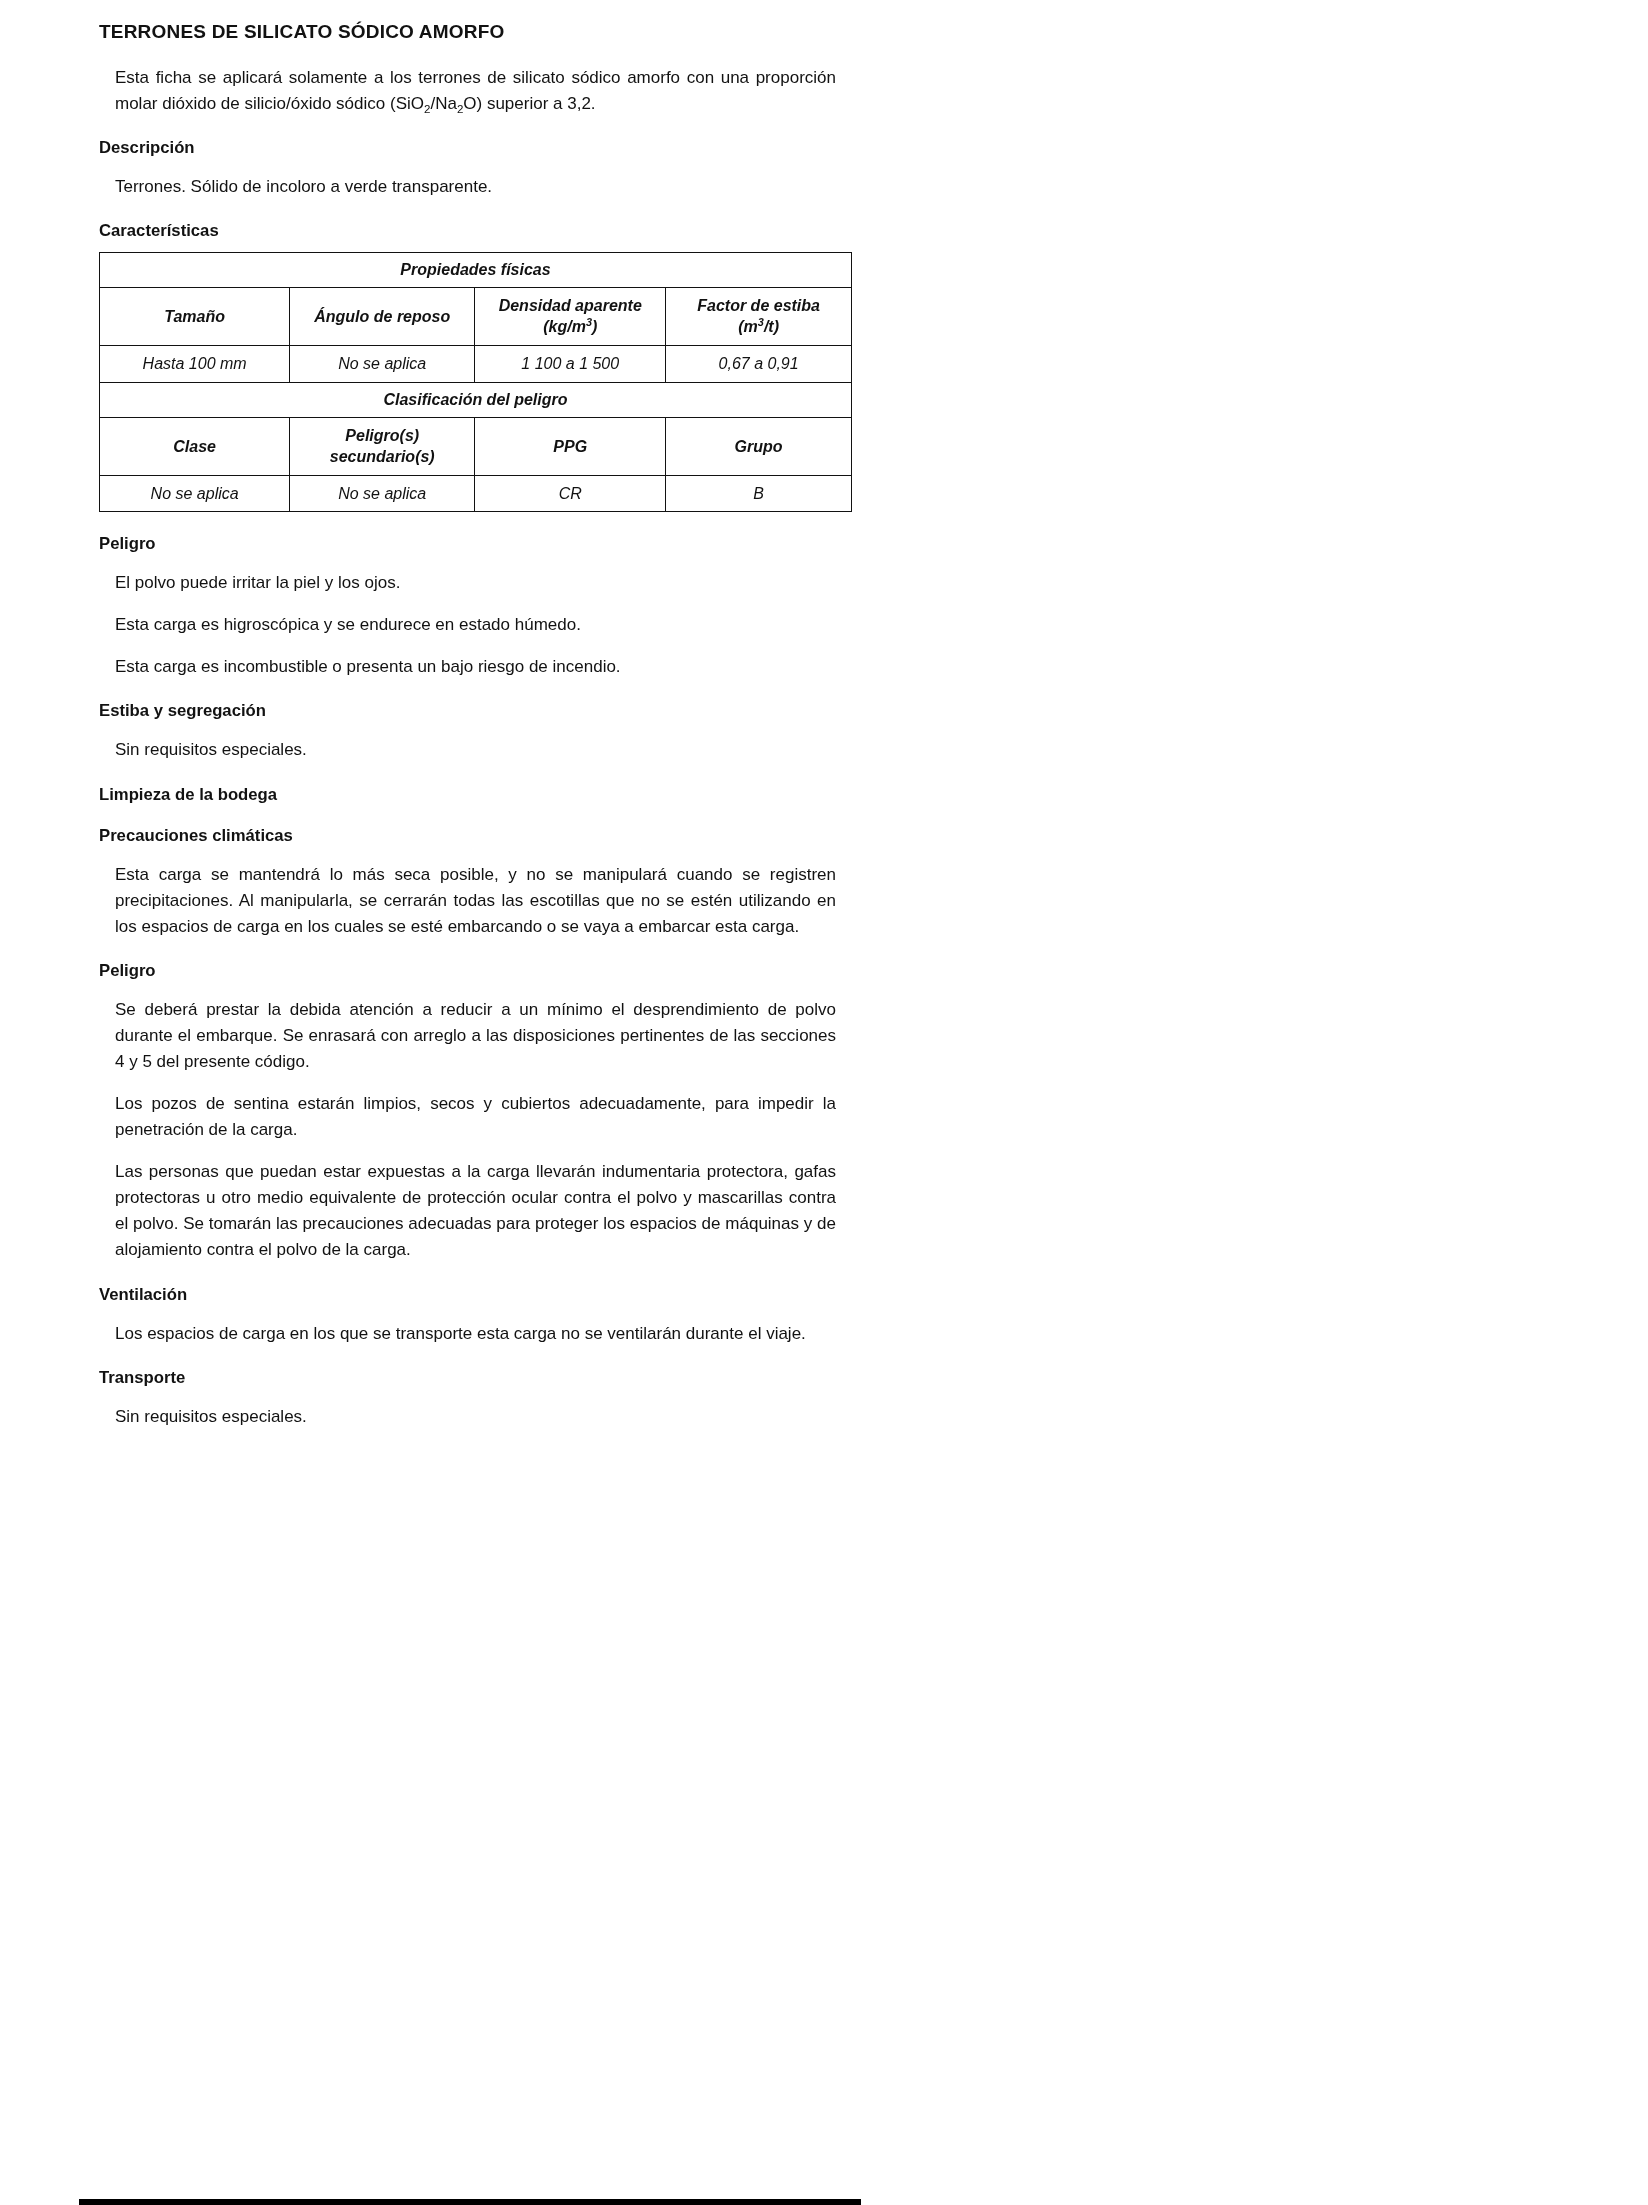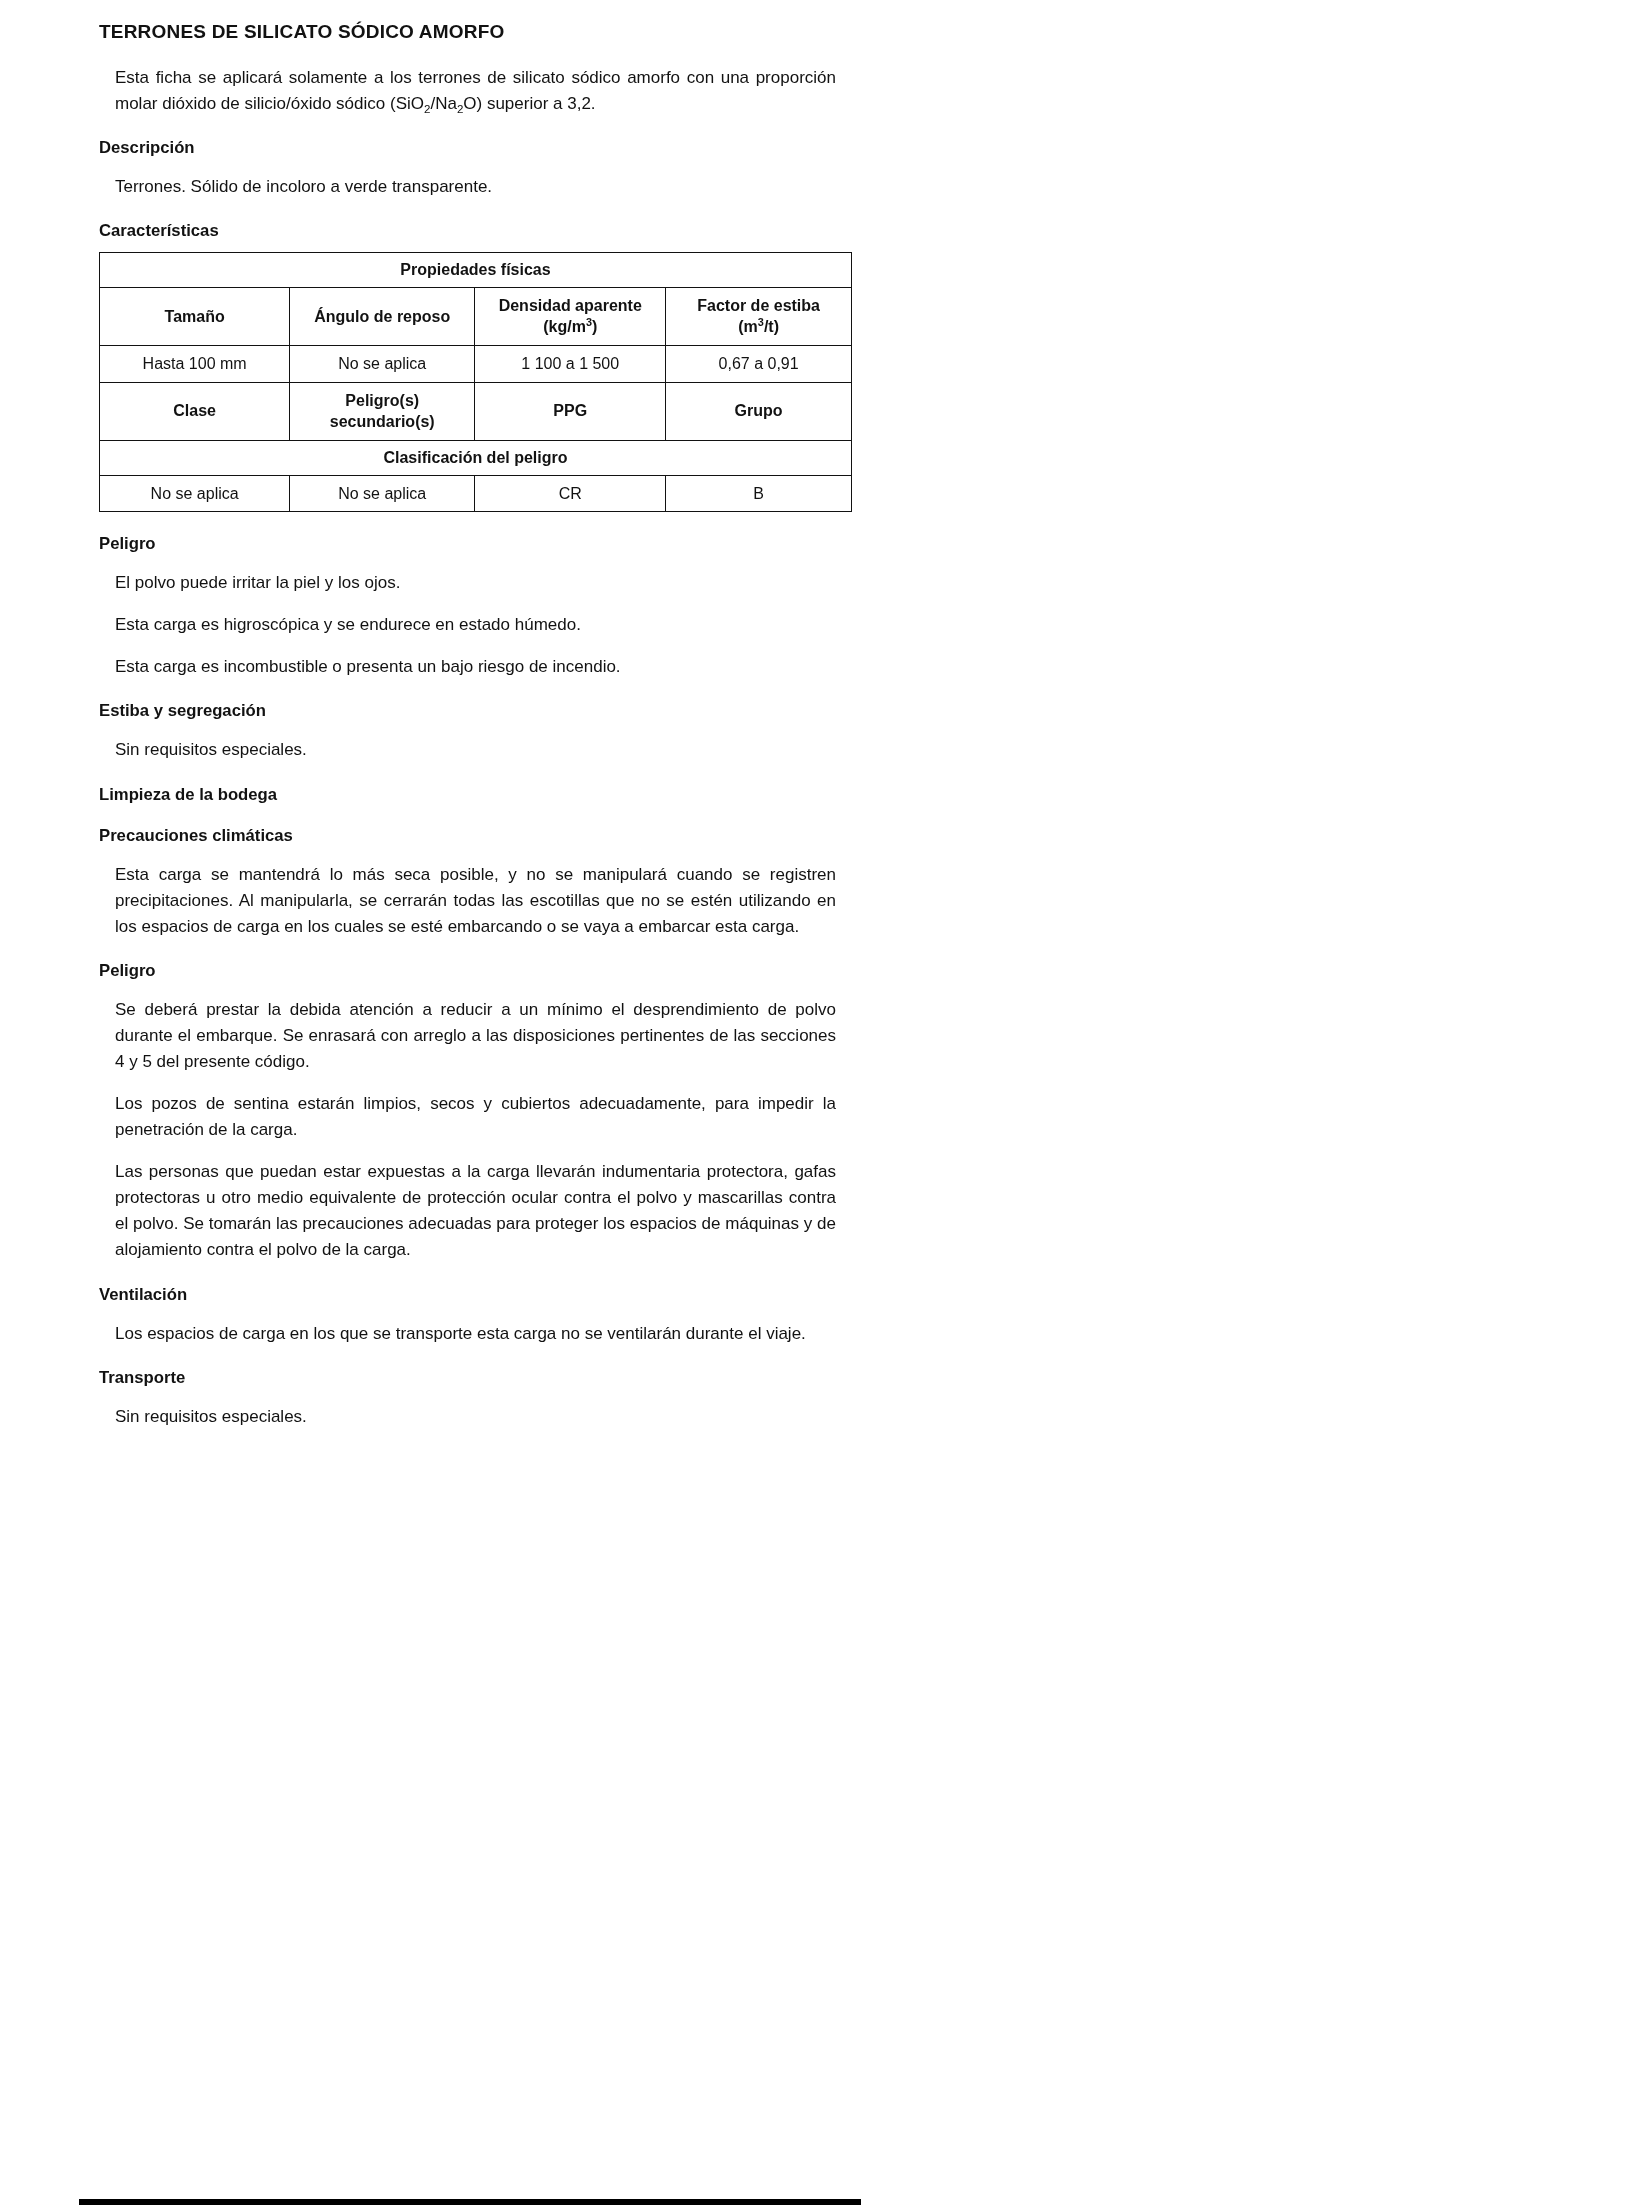--- a/index.html
+++ b/index.html
@@ -37,20 +37,21 @@
     text-align: justify;
   }
   p.body.gap-after { margin-bottom: 7.1px; }
   sub { font-size: 68%; line-height: 0; }
   sup { font-size: 68%; line-height: 0; }
   table.char-table {
     width: 100%;
     border-collapse: collapse;
     table-layout: fixed;
     margin: 10.3px 0 3.2px 0;
+    font-style: italic;
   }
   .char-table td {
     border: 1.6px solid #121212;
     text-align: center;
     vertical-align: middle;
     font-size: 16px;
     line-height: 21.4px;
     padding: 7.1px 8px;
   }
   .char-table td.th { font-weight: 700; }
@@ -95,27 +96,27 @@
         <td class="th"><span>Densidad aparente</span><br><span><span>(kg/m</span><sup>3</sup><span>)</span></span></td>
         <td class="th"><span>Factor de estiba</span><br><span><span>(m</span><sup>3</sup><span>/t)</span></span></td>
       </tr>
       <tr>
         <td>Hasta 100 mm</td>
         <td>No se aplica</td>
         <td>1 100 a 1 500</td>
         <td>0,67 a 0,91</td>
       </tr>
       <tr>
+        <td colspan="4" class="th spanhead">Clasificación del peligro</td>
+      </tr>
+      <tr>
         <td class="th">Clase</td>
         <td class="th">Peligro(s) secundario(s)</td>
         <td class="th">PPG</td>
         <td class="th">Grupo</td>
-      </tr>
-      <tr>
-        <td colspan="4" class="th spanhead">Clasificación del peligro</td>
       </tr>
       <tr>
         <td>No se aplica</td>
         <td>No se aplica</td>
         <td>CR</td>
         <td>B</td>
       </tr>
     </tbody>
   </table>
 

